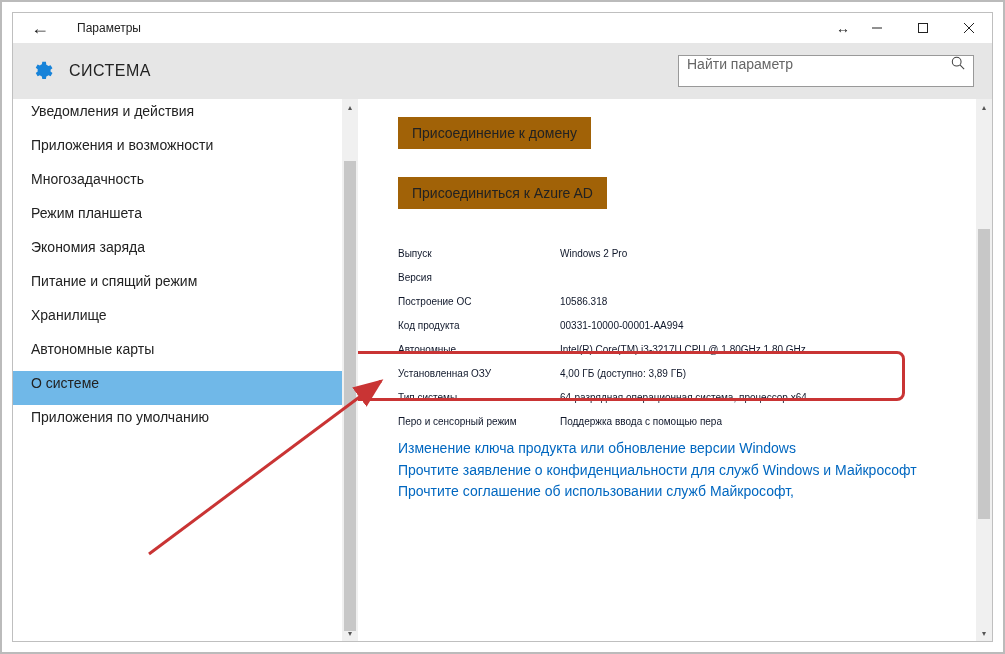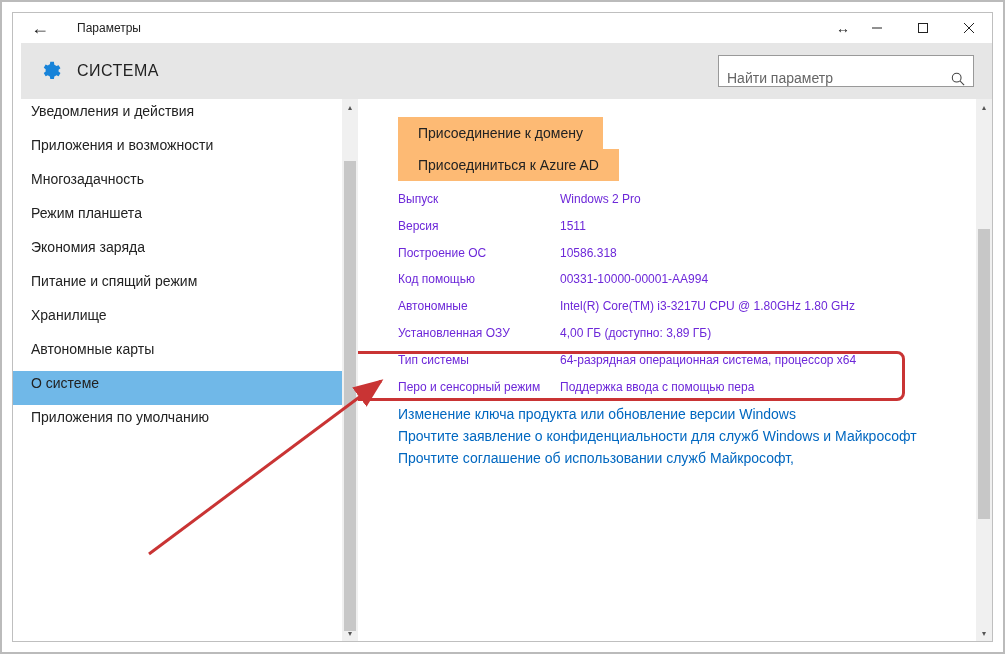--- a/index.html
+++ b/index.html
@@ -54,37 +54,36 @@
     .win-btn svg { width: 10px; height: 10px; }
     .move-cursor { font-size: 14px; margin-right: 4px; }
 
     .header-bar {
       height: 56px;
       background: #e6e6e6;
       display: flex;
       align-items: center;
       padding: 7px 18px;
       gap: 16px;
-      margin-left: 8px;
     }
     .gear-icon { width: 22px; height: 22px; color: #0078d7; }
     .header-title {
       font-size: 16px;
       font-weight: 400;
       color: #222;
       letter-spacing: 0.5px;
       flex: 1;
     }
     .search-box {
-      width: 256px;
+      width: 296px;
       height: 32px;
       border: 1px solid #999;
       background: #fff;
       display: flex;
-      align-items: flex-end;
+      align-items: flex-start;
       padding: 0 8px;
     }
     .search-box input {
       flex: 1;
       border: none;
       outline: none;
       font-size: 14px;
       color: #444;
       background: transparent;
     }
@@ -148,31 +147,32 @@
     }
 
     .content {
       flex: 1;
       padding: 18px 20px 0 40px;
       position: relative;
       overflow: hidden;
     }
     .action-btn {
       display: inline-block;
-      background: #fdba74;
+      background: #a16207;
       color: #222;
       font-size: 14px;
-      padding: 8px 20px;
+      padding: 8px 14px;
+      margin-bottom: 28px;
       cursor: pointer;
       border: none;
     }
     .info-row {
       display: flex;
-      font-size: 12px;
-      color: #6d28d9;
+      font-size: 10px;
+      color: #0f172a;
       margin-bottom: 10px;
       line-height: 1.4;
     }
     .info-label { width: 162px; flex-shrink: 0; }
     .info-value { flex: 1; }
     .link {
       color: #0067c0;
       font-size: 14px;
       display: block;
       margin-top: 2px;
@@ -281,28 +281,27 @@
         <button class="action-btn">Присоединиться к Azure AD</button>
 
         <div style="height:10px"></div>
 
         <div class="info-row">
           <div class="info-label">Выпуск</div>
           <div class="info-value">Windows 2 Pro</div>
         </div>
         <div class="info-row">
           <div class="info-label">Версия</div>
-          <div class="info-value">1511</div>
         </div>
         <div class="info-row">
           <div class="info-label">Построение ОС</div>
           <div class="info-value">10586.318</div>
         </div>
         <div class="info-row">
-          <div class="info-label">Код помощью</div>
+          <div class="info-label">Код продукта</div>
           <div class="info-value">00331-10000-00001-AA994</div>
         </div>
         <div class="info-row">
           <div class="info-label">Автономные</div>
           <div class="info-value">Intel(R) Core(TM) i3-3217U CPU @ 1.80GHz   1.80 GHz</div>
         </div>
         <div class="info-row">
           <div class="info-label">Установленная ОЗУ</div>
           <div class="info-value">4,00 ГБ (доступно: 3,89 ГБ)</div>
         </div>

